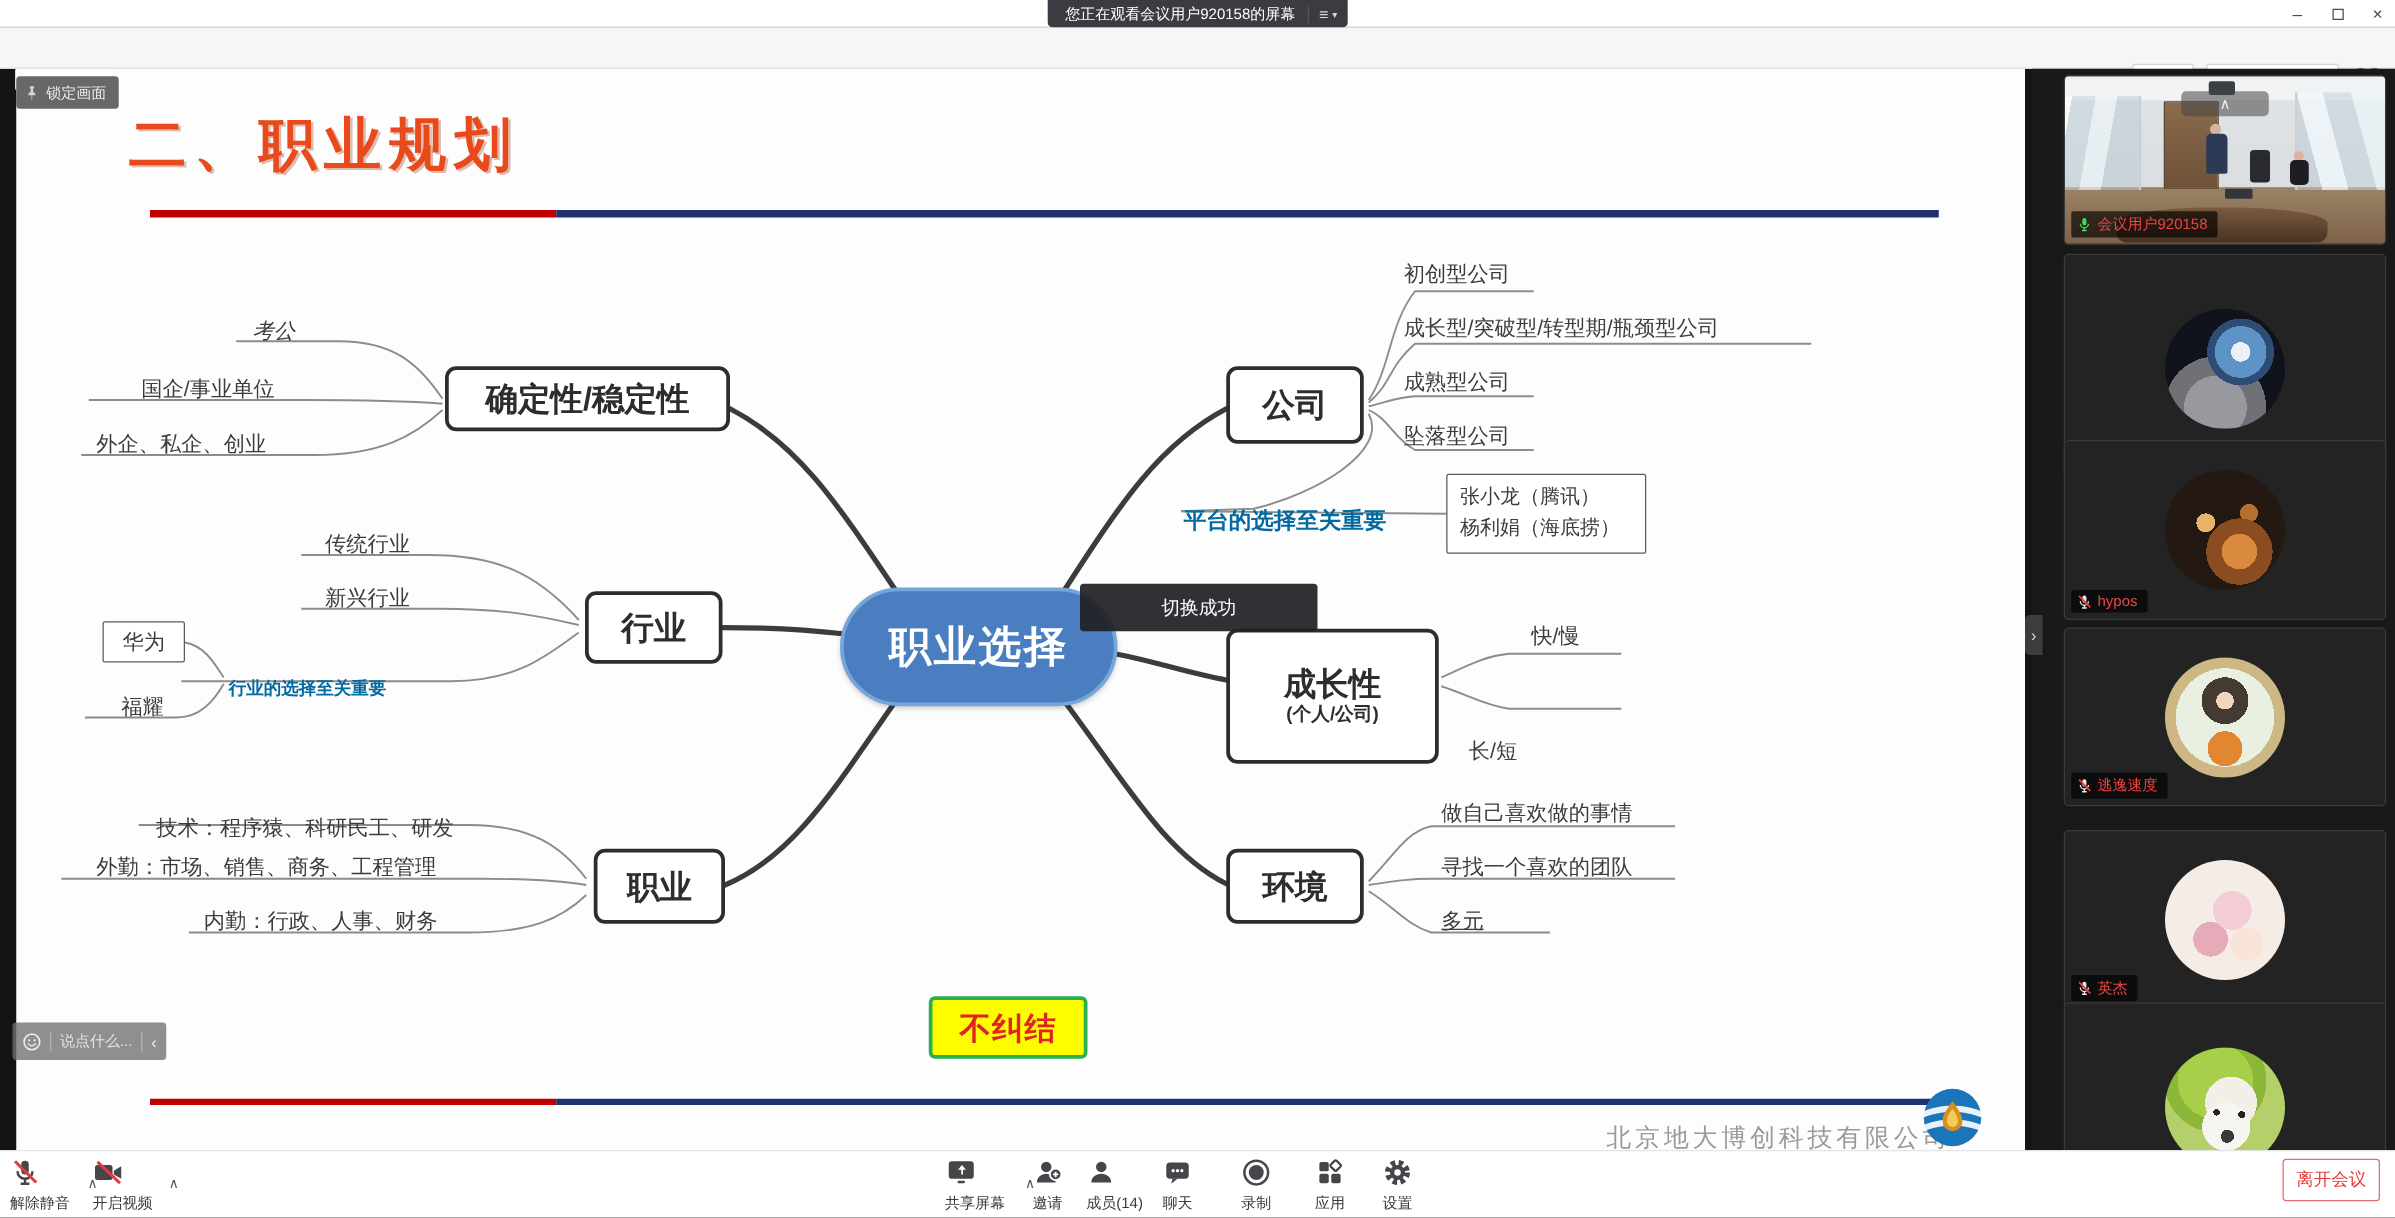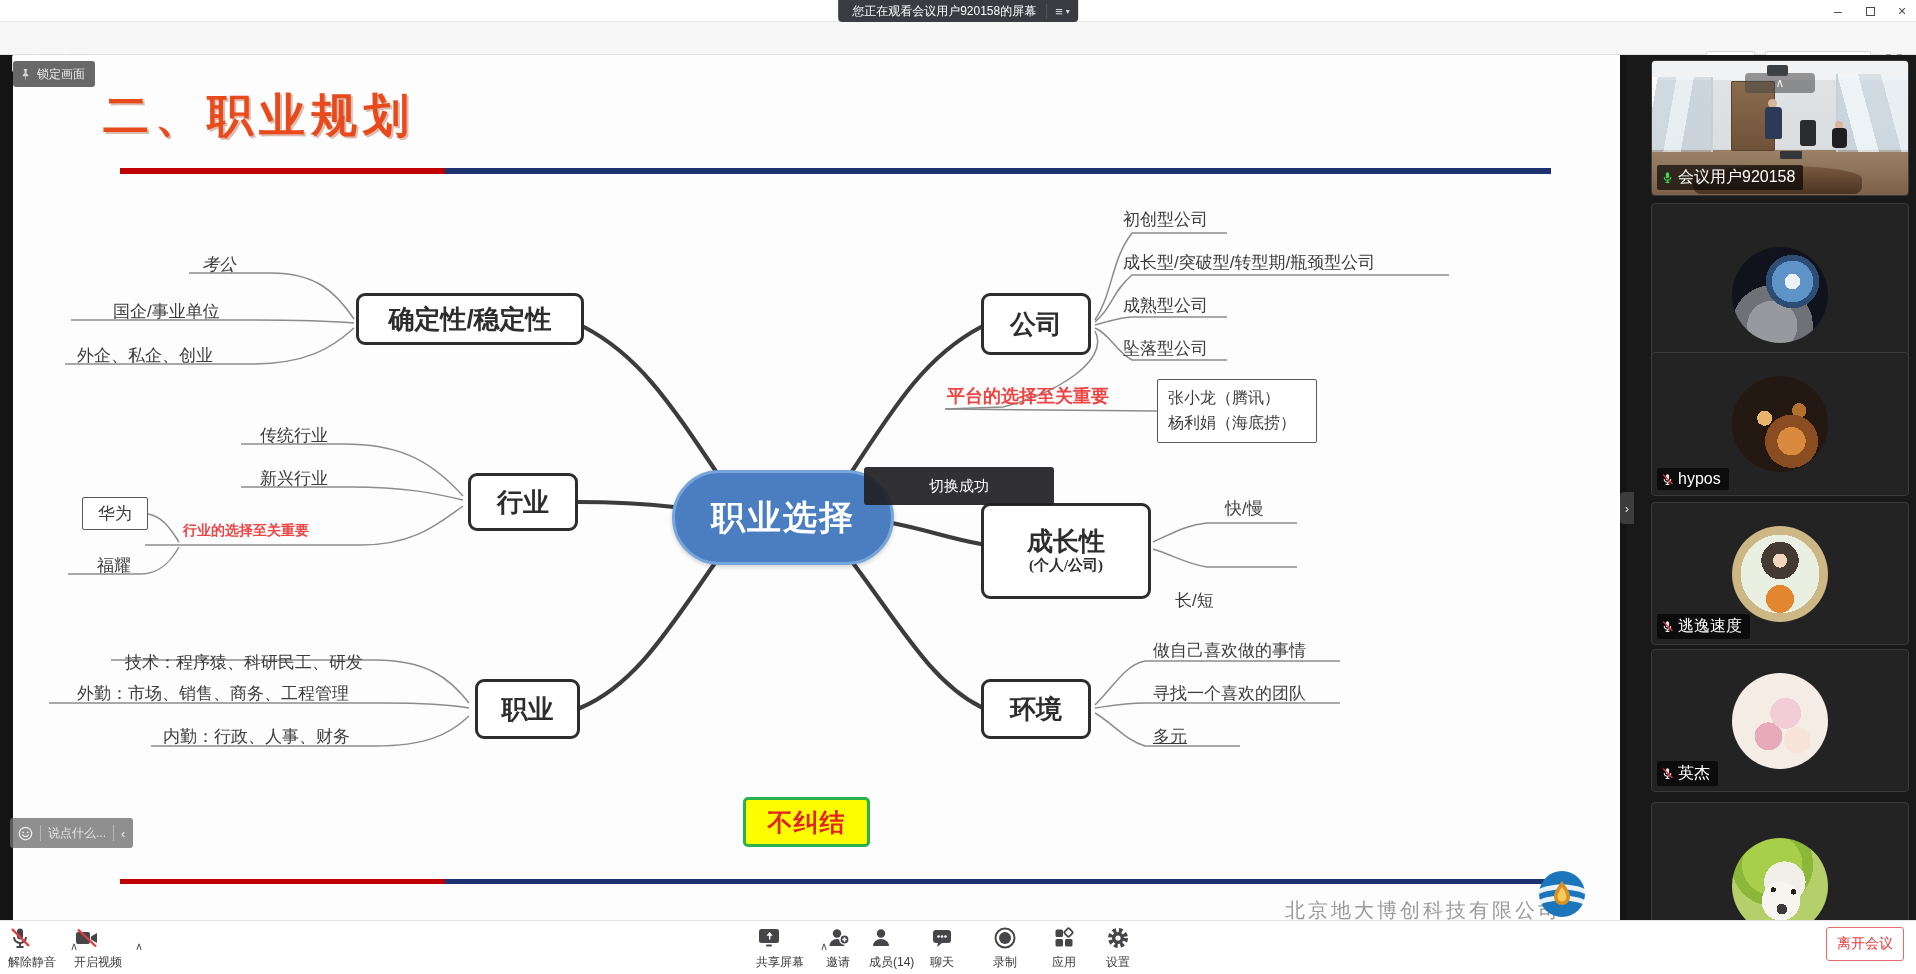--- a/index.html
+++ b/index.html
@@ -33,21 +33,21 @@
   .slide { position:absolute; left:13px; top:55px; width:1607px; height:865px; background:#fdfdfd; overflow:hidden; }
   .slide svg.lines { position:absolute; left:0; top:0; }
 
   .slide-title { position:absolute; left:90px; top:30px; font-size:46px; font-weight:bold; color:#e84a1b;
                  letter-spacing:6px; text-shadow:2px 2px 0 rgba(140,40,0,.30); }
   .rule { position:absolute; height:6px; }
   .rule .red { position:absolute; left:0; top:0; height:100%; background:#c00000; }
   .rule .blue{ position:absolute; top:0; height:100%; background:#1e3272; }
 
   .mm-item { position:absolute; font-size:17px; color:#3c3c3c; white-space:nowrap; }
-  .mm-red  { color:#ef4444; font-weight:600; }
+  .mm-red  { color:#0369a1; font-weight:600;margin-top:20px; }
   .mm-node { position:absolute; background:#fff; border:3px solid #2d2d2d; border-radius:9px;
              display:flex; align-items:center; justify-content:center; font-weight:bold; color:#2d2d2d; }
   .mm-thinbox { position:absolute; background:#fff; border:1.5px solid #5a5a5a; border-radius:2px;
                 display:flex; flex-direction:column; align-items:center; justify-content:center; color:#3c3c3c; }
   .mm-center { position:absolute; left:659px; top:415px; width:222px; height:95px; border-radius:48px;
                background:#4a7ec1; border:3px solid #76a5da; display:flex; align-items:center; justify-content:center;
                color:#fff; font-size:34px; font-weight:bold; letter-spacing:2px; box-shadow:0 2px 4px rgba(0,0,0,.18); }
   .note-box { position:absolute; left:730px; top:742px; width:127px; height:50px; background:#fdfd00;
               border:3px solid #28b14c; border-radius:5px; display:flex; align-items:center; justify-content:center;
               color:#e02424; font-size:25px; font-weight:bold; letter-spacing:1px; }
@@ -63,21 +63,21 @@
                display:flex; align-items:center; padding:0 8px; gap:7px; z-index:30; color:#e8e8e8; }
   .chat-pill .ph { font-size:12px; color:#e3e3e3; }
   .chat-pill .div { width:1px; height:16px; background:rgba(255,255,255,.35); }
   .side-handle { position:absolute; left:1620px; top:492px; width:14px; height:32px; background:rgba(64,64,64,.92);
                  border-radius:4px 0 0 4px; color:#ddd; display:flex; align-items:center; justify-content:center; font-size:13px; z-index:25; }
 
   
   .sidebar { position:absolute; left:1626px; top:55px; width:290px; height:865px; background:#191919; overflow:hidden; }
   .tile { position:absolute; left:25px; width:258px; background:#232323; border:1px solid #3a3a3a; border-radius:4px; overflow:hidden; }
   .badge { position:absolute; left:5px; bottom:5px; background:rgba(0,0,0,.66); border-radius:2px;
-           display:inline-flex; align-items:center; gap:4px; padding:2px 8px 2px 4px; color:#ffffff; font-size:16px; }
+           display:inline-flex; align-items:center; gap:4px; padding:2px 8px 2px 4px; color:#ef4444; font-size:12px; }
   .avatar { position:absolute; left:50%; top:50%; transform:translate(-50%,-50%); width:96px; height:96px; border-radius:50%; }
   .collapse-top { position:absolute; left:50%; transform:translateX(-50%); top:12px; width:70px; height:20px;
                   background:rgba(70,70,70,.55); border-radius:4px; color:#eee; display:flex; align-items:center; justify-content:center; font-size:12px; }
 
   
   .v-room { position:absolute; inset:0; background:linear-gradient(#f1f2f3 0%,#f1f2f3 14%,#e0e3e6 14%,#dadee1 66%,#9b8266 66.5%,#7d6249 100%); }
   .v-room .glassL { position:absolute; left:0; top:12%; width:24%; height:56%;
         background:linear-gradient(100deg, rgba(255,255,255,.85) 0 8%, rgba(196,210,220,.55) 8% 34%, rgba(236,244,248,.7) 34% 58%, rgba(186,200,210,.5) 58%); border-right:2px solid #c9d0d4; }
   .v-room .glassR { position:absolute; right:0; top:10%; width:28%; height:58%;
         background:linear-gradient(75deg, rgba(188,202,212,.55) 0 22%, rgba(240,247,250,.8) 22% 45%, rgba(196,210,220,.55) 45% 70%, rgba(236,244,248,.75) 70%); border-left:2px solid #c9d0d4; }
@@ -266,21 +266,21 @@
   <div class="mm-item" style="left:1110px; top:153px;">初创型公司</div>
   <div class="mm-item" style="left:1110px; top:196px;">成长型/突破型/转型期/瓶颈型公司</div>
   <div class="mm-item" style="left:1110px; top:239px;">成熟型公司</div>
   <div class="mm-item" style="left:1110px; top:282px;">坠落型公司</div>
   <div class="mm-item mm-red" style="left:934px; top:329px; font-size:18px;">平台的选择至关重要</div>
   <div class="mm-thinbox" style="left:1144px; top:324px; width:160px; height:64px; font-size:16px; line-height:1.55; align-items:flex-start; padding:2px 10px;">
     <span>张小龙（腾讯）</span>
     <span>杨利娟（海底捞）</span>
   </div>
 
-  <div class="mm-node" style="left:968px; top:448px; width:170px; height:96px; flex-direction:column; line-height:1.15;font-family:Liberation Serif, serif;">
+  <div class="mm-node" style="left:968px; top:448px; width:170px; height:108px; flex-direction:column; line-height:1.15;">
     <span style="font-size:26px;">成长性</span>
     <span style="font-size:15px;">(个人/公司)</span>
   </div>
   <div class="mm-item" style="left:1212px; top:442px;">快/慢</div>
   <div class="mm-item" style="left:1162px; top:486px;margin-top:48px;">长/短</div>
 
   <div class="mm-node" style="left:968px; top:624px; width:110px; height:60px; font-size:26px;">环境</div>
   <div class="mm-item" style="left:1140px; top:584px;">做自己喜欢做的事情</div>
   <div class="mm-item" style="left:1140px; top:627px;">寻找一个喜欢的团队</div>
   <div class="mm-item" style="left:1140px; top:670px;text-decoration:underline;">多元</div>
@@ -385,21 +385,21 @@
       <svg width="13" height="13" viewBox="0 0 24 24">
         <rect x="9" y="2.5" width="6" height="11" rx="3" fill="#e8e8e8"></rect>
         <path d="M6 11a6 6 0 0 0 12 0" fill="none" stroke="#e8e8e8" stroke-width="2"></path>
         <path d="M12 17v3.5M8.5 21h7" stroke="#e8e8e8" stroke-width="2"></path>
         <path d="M4 3l17 17" stroke="#e23b3b" stroke-width="2.6"></path>
         </svg>
       <span>逃逸速度</span>
     </div>
   </div>
 
-  <div class="tile" style="top:594px; height:143px;">
+  <div class="tile" style="top:609px; height:143px;">
     <div class="avatar av-yj"></div>
     <div class="badge">
       <svg width="13" height="13" viewBox="0 0 24 24">
         <rect x="9" y="2.5" width="6" height="11" rx="3" fill="#e8e8e8"></rect>
         <path d="M6 11a6 6 0 0 0 12 0" fill="none" stroke="#e8e8e8" stroke-width="2"></path>
         <path d="M12 17v3.5M8.5 21h7" stroke="#e8e8e8" stroke-width="2"></path>
         <path d="M4 3l17 17" stroke="#e23b3b" stroke-width="2.6"></path>
         </svg>
       <span>英杰</span>
     </div>

